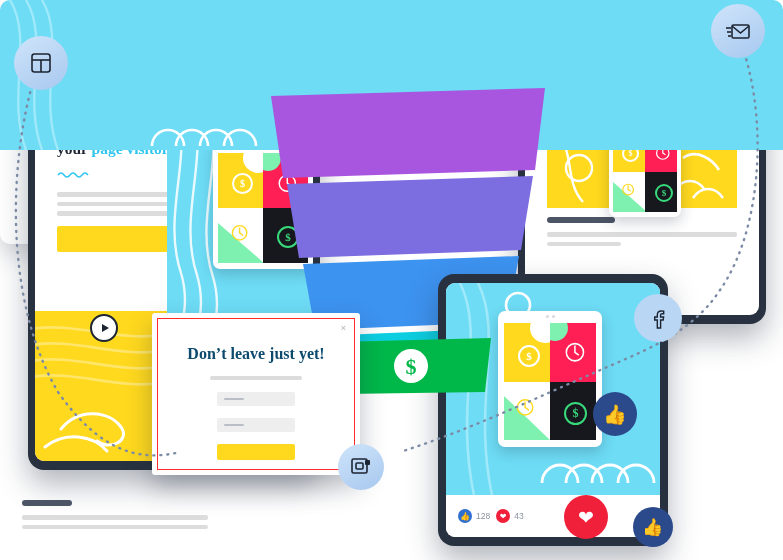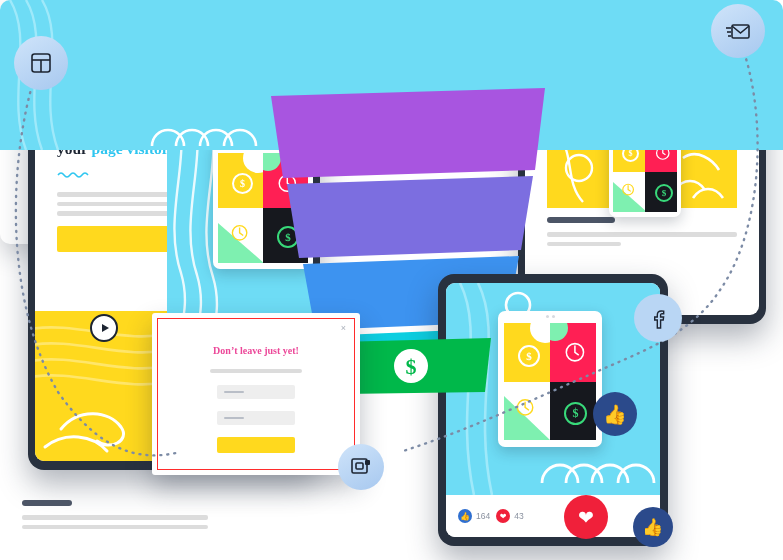--- a/index.html
+++ b/index.html
@@ -56,21 +56,21 @@
   .mid-lines{position:absolute;left:22px;bottom:26px;width:190px;}
   .mid-dark{height:6px;width:50px;border-radius:3px;background:#4c5566;margin-bottom:9px;}
 
   
   #popup{position:absolute;left:152px;top:313px;width:208px;height:162px;
          background:#fff;box-shadow:0 12px 26px rgba(30,40,60,.3);
          border-radius:3px;}
   #popup .inner{position:absolute;inset:5px;border:1.6px solid #ff2b2b;}
   .pop-x{position:absolute;right:8px;top:4px;font-size:9px;color:#aab0ba;}
   .pop-title{font-family:"Liberation Serif",serif;font-weight:bold;
-             font-size:10px;color:#ec4899;text-align:center;margin-top:26px;}
+             font-size:16px;color:#0c4a6e;text-align:center;margin-top:26px;}
   .pop-sub{height:3.5px;width:92px;background:#dcdcdc;border-radius:2px;
            margin:13px auto 0;}
   .pop-field{height:14px;width:78px;background:#eeeeee;border-radius:2px;
              margin:12px auto 0;position:relative;}
   .pop-field:before{content:"";position:absolute;left:7px;top:6px;width:20px;
              height:2.5px;background:#b9bec7;border-radius:2px;}
   .pop-cta{height:16px;width:78px;background:#ffd91e;border-radius:2px;
            margin:12px auto 0;}
 
   
@@ -381,21 +381,21 @@
             <div class="q-blk" style="position:relative;overflow:hidden">
               <div class="coin" style="left:14px;top:20px;width:19px;height:19px;border-color:#38d97a;color:#38d97a;font-size:12px;">$</div>
             </div>
           </div>
         </div>
       </div>
 
       <div class="post-bar">
         <div class="reac">
           <span class="bub blue">👍</span>
-          <span class="n">164</span>
+          <span class="n">128</span>
         </div>
         <div class="reac">
           <span class="bub red">❤</span>
           <span class="n">43</span>
         </div>
       </div>
     </div>
   </div>
 
   <svg style="position:absolute;inset:0;pointer-events:none;z-index:10" width="783" height="560">

